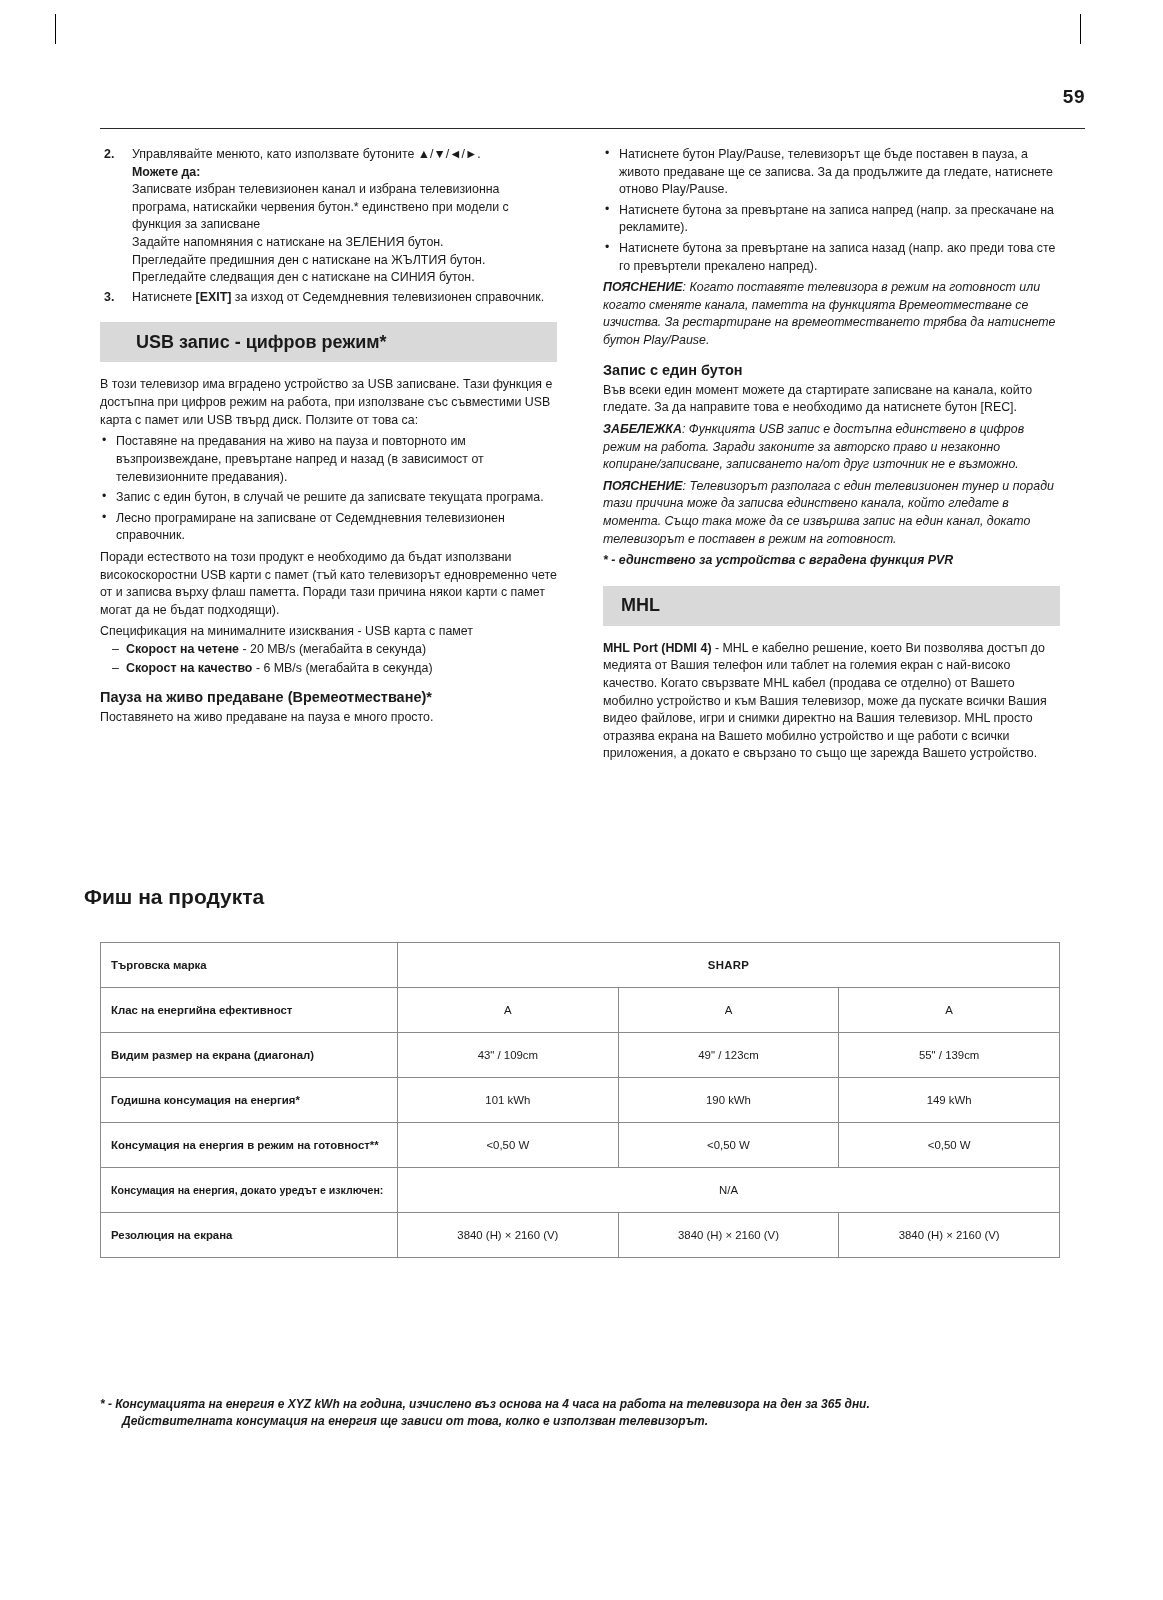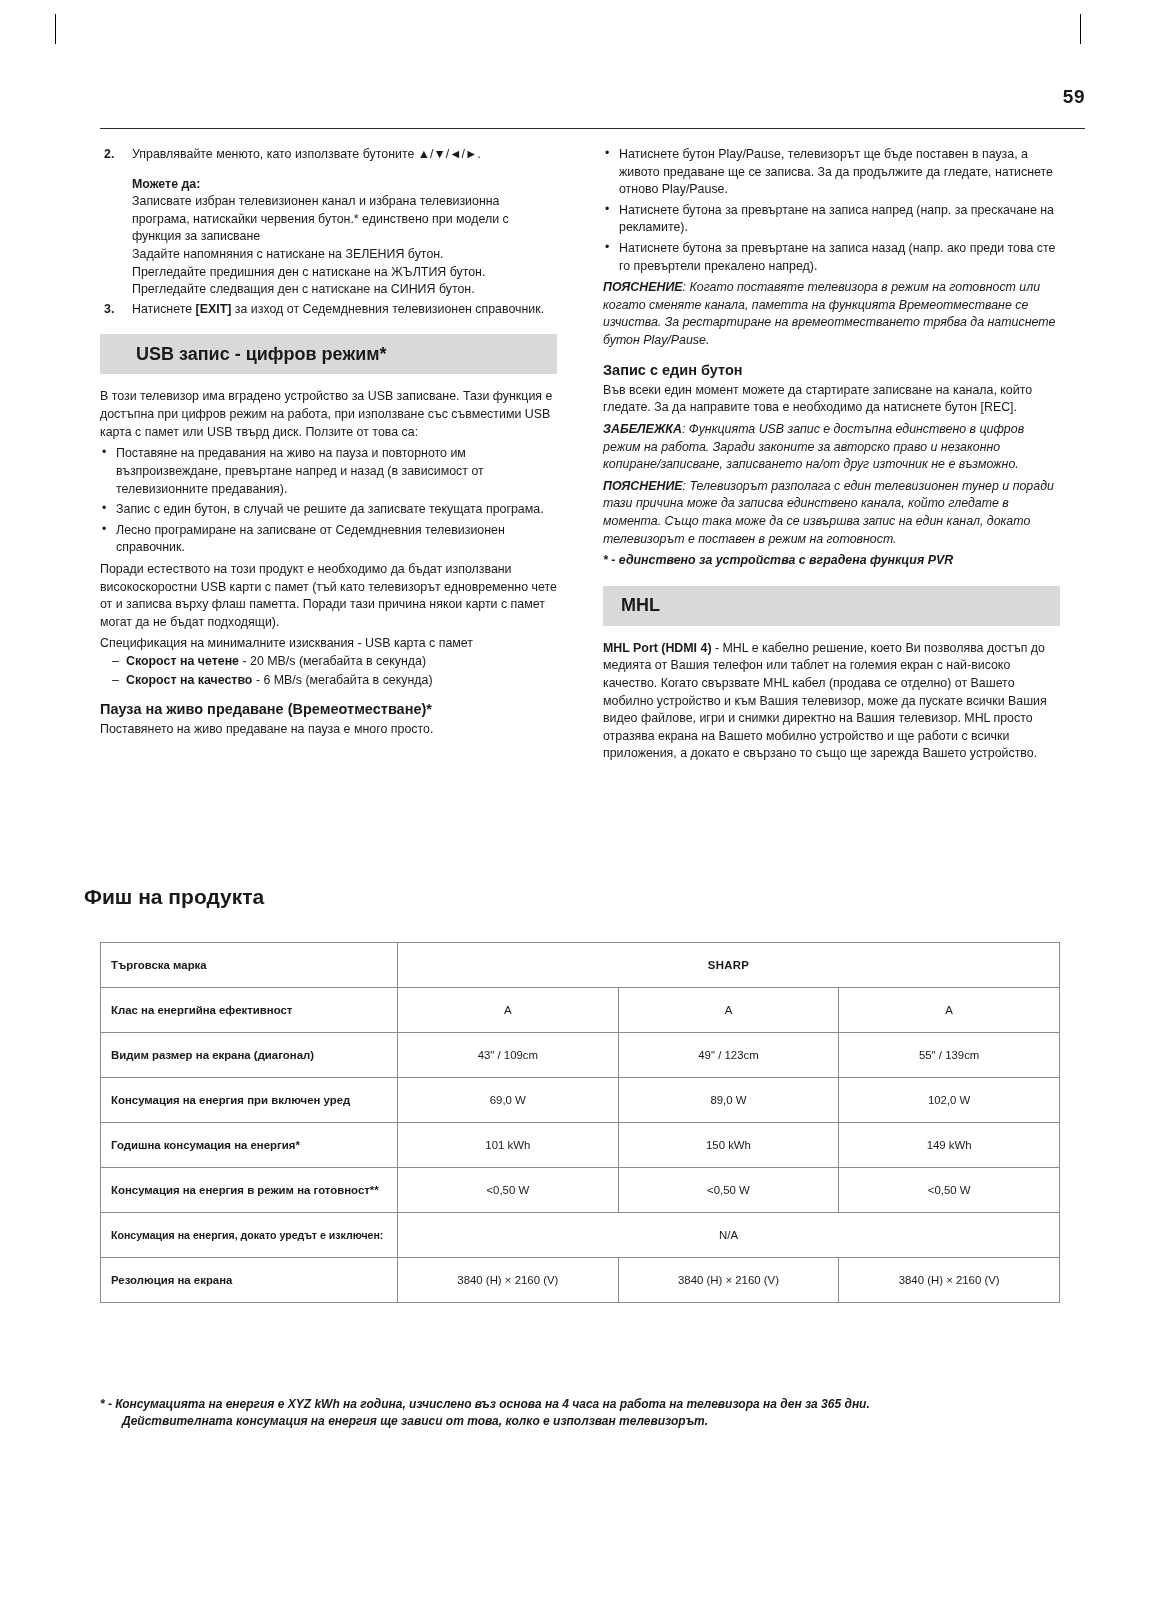--- a/index.html
+++ b/index.html
@@ -98,21 +98,21 @@
     position: relative;
     padding-left: 14px;
     margin-bottom: 1px;
   }
   .dashes > li:before {
     content: "\2013";
     position: absolute;
     left: 0;
     top: 0;
   }
-  b, .b { font-weight: bold; margin-top: 12px; }
+  b, .b { font-weight: bold; }
   .i { font-style: italic; }
   .bi { font-weight: bold; font-style: italic; }
 
   .section-band {
     background: #d9d9d9;
     height: 40px;
     display: flex;
     align-items: center;
     margin: 16px 0 14px 0;
   }
@@ -280,29 +280,23 @@
         <td class="val">A</td>
         <td class="val">A</td>
       </tr>
       <tr class="row">
         <td class="label">Видим размер на екрана (диагонал)</td>
         <td class="val">43" / 109cm</td>
         <td class="val">49" / 123cm</td>
         <td class="val">55" / 139cm</td>
       </tr>
       <tr class="row">
-        <td class="label">Консумация на енергия при включен уред</td>
-        <td class="val">69,0 W</td>
-        <td class="val">89,0 W</td>
-        <td class="val">102,0 W</td>
-      </tr>
-      <tr class="row">
         <td class="label">Годишна консумация на енергия*</td>
         <td class="val">101 kWh</td>
-        <td class="val">150 kWh</td>
+        <td class="val">190 kWh</td>
         <td class="val">149 kWh</td>
       </tr>
       <tr class="row">
         <td class="label">Консумация на енергия в режим на готовност**</td>
         <td class="val">&lt;0,50 W</td>
         <td class="val">&lt;0,50 W</td>
         <td class="val">&lt;0,50 W</td>
       </tr>
       <tr class="row">
         <td class="label small">Консумация на енергия, докато уредът е изключен:</td>

